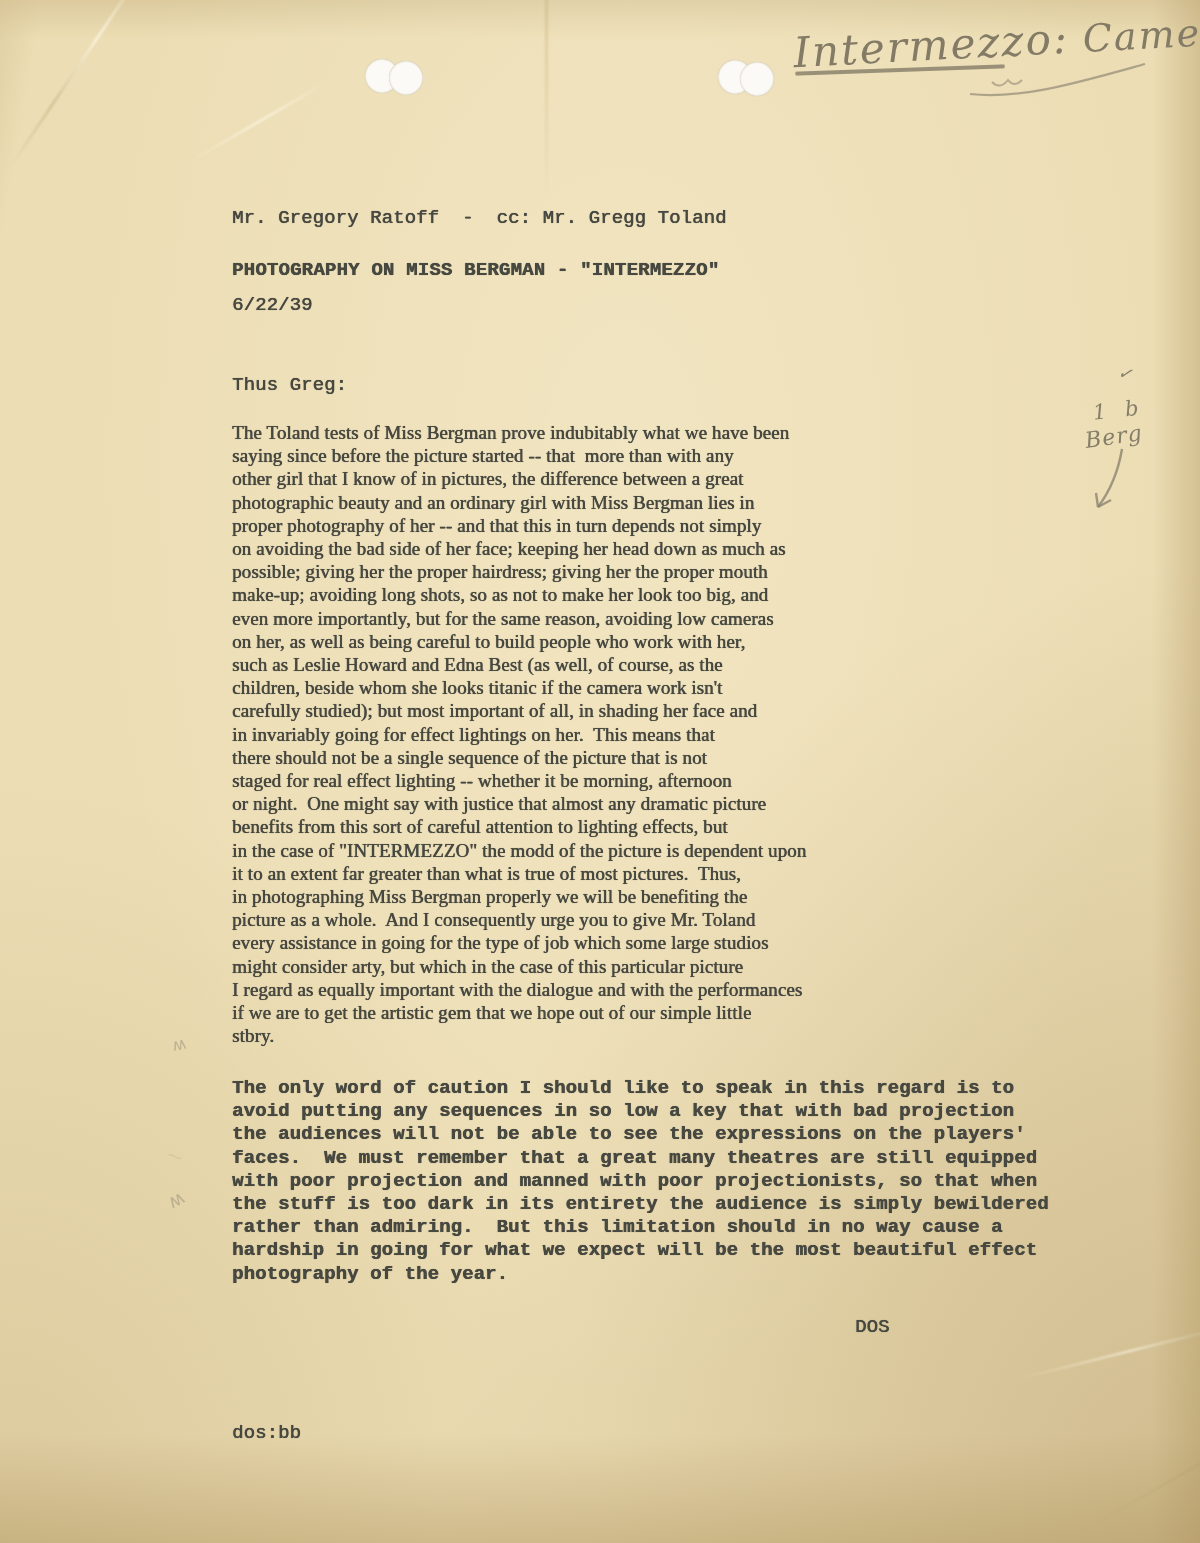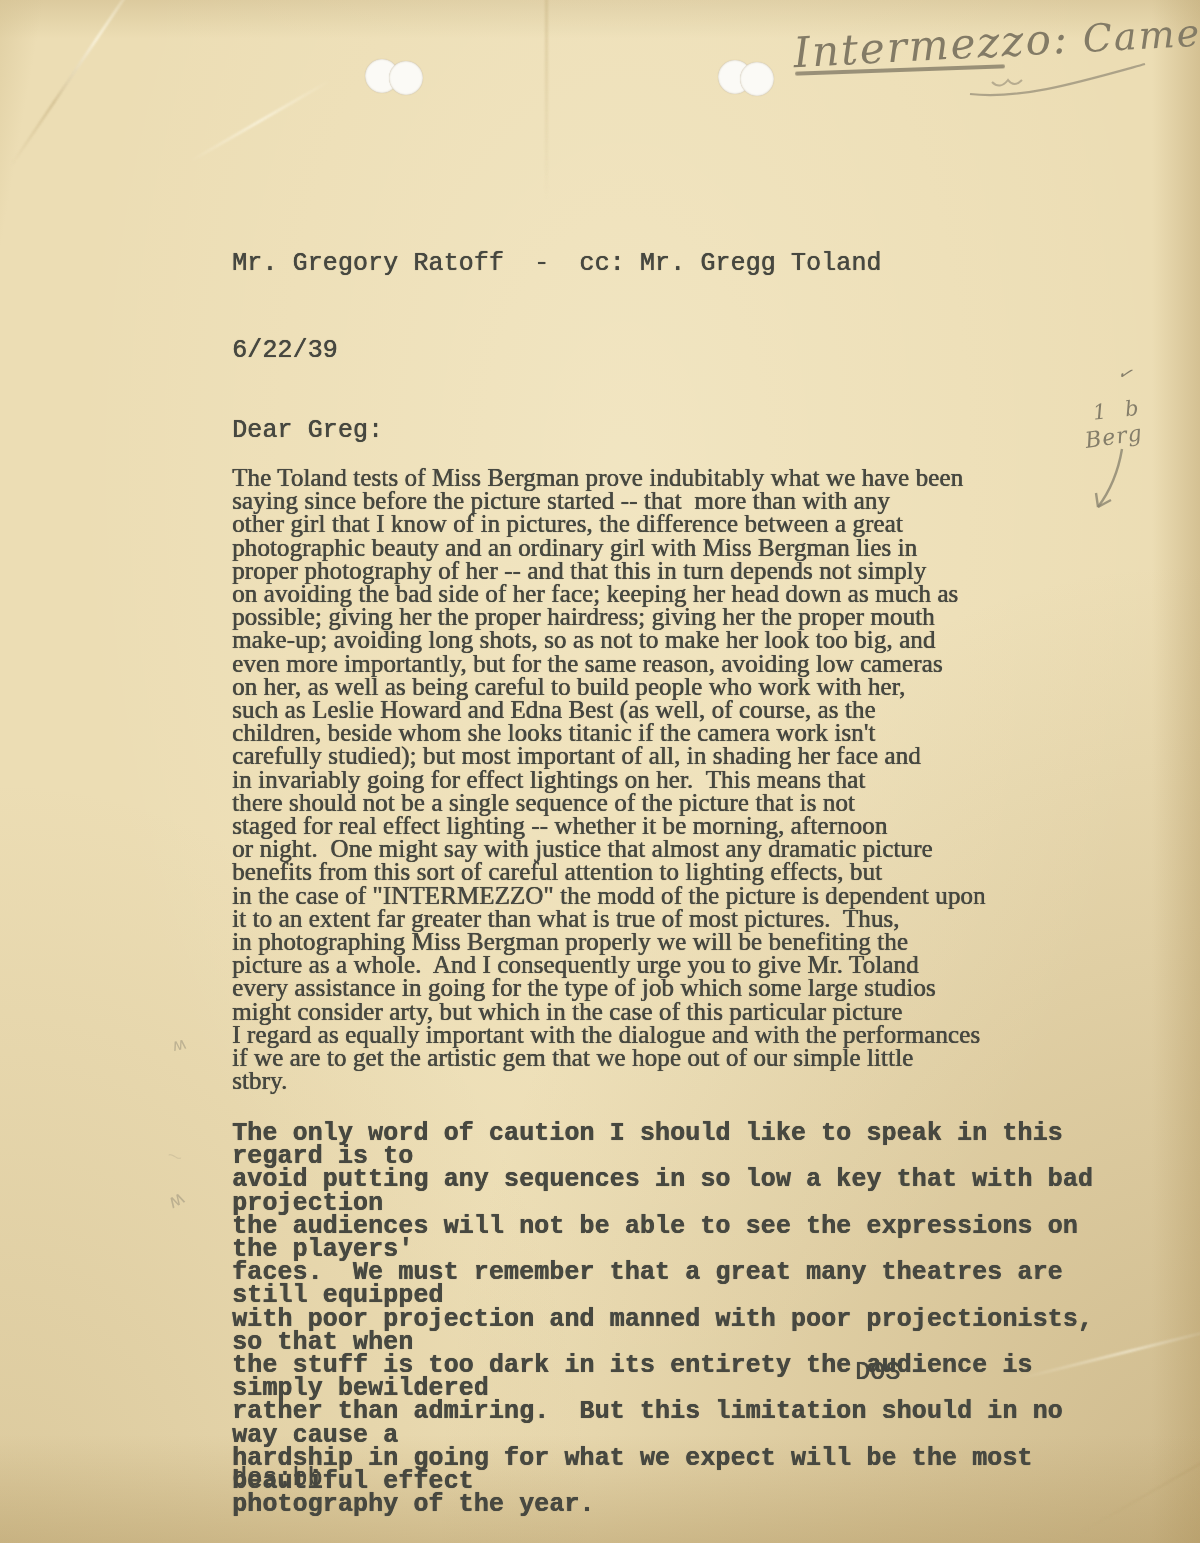--- a/index.html
+++ b/index.html
@@ -13,26 +13,25 @@
       linear-gradient(100deg, rgba(214,196,150,0.55) 0%, rgba(214,196,150,0) 3%),
       linear-gradient(to bottom, rgba(190,168,118,0.35) 0%, rgba(190,168,118,0) 2.5%, rgba(190,168,118,0) 93%, rgba(176,150,96,0.45) 100%),
       linear-gradient(to right, rgba(190,168,118,0) 96%, rgba(176,150,96,0.4) 100%),
       radial-gradient(ellipse at 100% 100%, rgba(150,120,66,0.35), rgba(150,120,66,0) 45%),
       radial-gradient(ellipse at 0% 100%, rgba(160,132,76,0.22), rgba(160,132,76,0) 35%);
     font-family:"Liberation Mono","DejaVu Sans Mono",monospace;
   }
   .typed{
     position:absolute;
     color:#474840;
-    font-size:25px;
+    font-size:19px;
     line-height:23.2px;
     white-space:pre-wrap;
     text-shadow:0.45px 0 0 currentColor, 0 0 1px rgba(70,71,62,0.55);
     letter-spacing:0.1px;
-    margin-top:45px;
   }
   .typed.heavy{font-weight:bold;letter-spacing:0.2px;}
   .hole{
     position:absolute;width:34px;height:34px;border-radius:50%;
     background:#fbfaf6;
     box-shadow:inset 0 0 2px rgba(140,120,80,0.45), 0 0 1px rgba(140,120,80,0.3);
   }
   .crease{position:absolute;pointer-events:none;filter:blur(1px);}
   .hw{
     font-family:"DejaVu Serif","Liberation Serif",serif;
@@ -85,22 +84,23 @@
   <svg style="position:absolute;left:1082px;top:445px;" width="60" height="80">
     <path d="M40,4 C 36,28 28,46 16,62" stroke="#8b8470" stroke-width="2.4" fill="none" opacity="0.8"></path>
     <path d="M16,62 l-2,-14 M16,62 l13,-7" stroke="#8b8470" stroke-width="2.4" fill="none" opacity="0.8"></path>
   </svg>
 
   <span class="scribble" style="left:172px;top:1034px;font-size:17px;transform:rotate(-12deg);">ʍ</span>
   <span class="scribble" style="left:168px;top:1148px;font-size:14px;opacity:0.22;transform:rotate(20deg);">⁓</span>
   <span class="scribble" style="left:168px;top:1188px;font-size:19px;transform:rotate(-28deg);">ʍ</span>
 
   <div class="typed" style="left:232px;top:207px;">Mr. Gregory Ratoff  -  cc: Mr. Gregg Toland</div>
+  <div class="typed heavy" style="left:232px;top:259px;">PHOTOGRAPHY ON MISS BERGMAN - "INTERMEZZO"</div>
   <div class="typed" style="left:232px;top:294px;">6/22/39</div>
-  <div class="typed" style="left:232px;top:374px;">Dear Greg:</div>
+  <div class="typed" style="left:232px;top:374px;">Thus Greg:</div>
   <div class="typed" style="left:232px;top:421px;width:890px;font-family:Liberation Serif, serif;">The Toland tests of Miss Bergman prove indubitably what we have been
 saying since before the picture started -- that  more than with any
 other girl that I know of in pictures, the difference between a great
 photographic beauty and an ordinary girl with Miss Bergman lies in
 proper photography of her -- and that this in turn depends not simply
 on avoiding the bad side of her face; keeping her head down as much as
 possible; giving her the proper hairdress; giving her the proper mouth
 make-up; avoiding long shots, so as not to make her look too big, and
 even more importantly, but for the same reason, avoiding low cameras
 on her, as well as being careful to build people who work with her,

